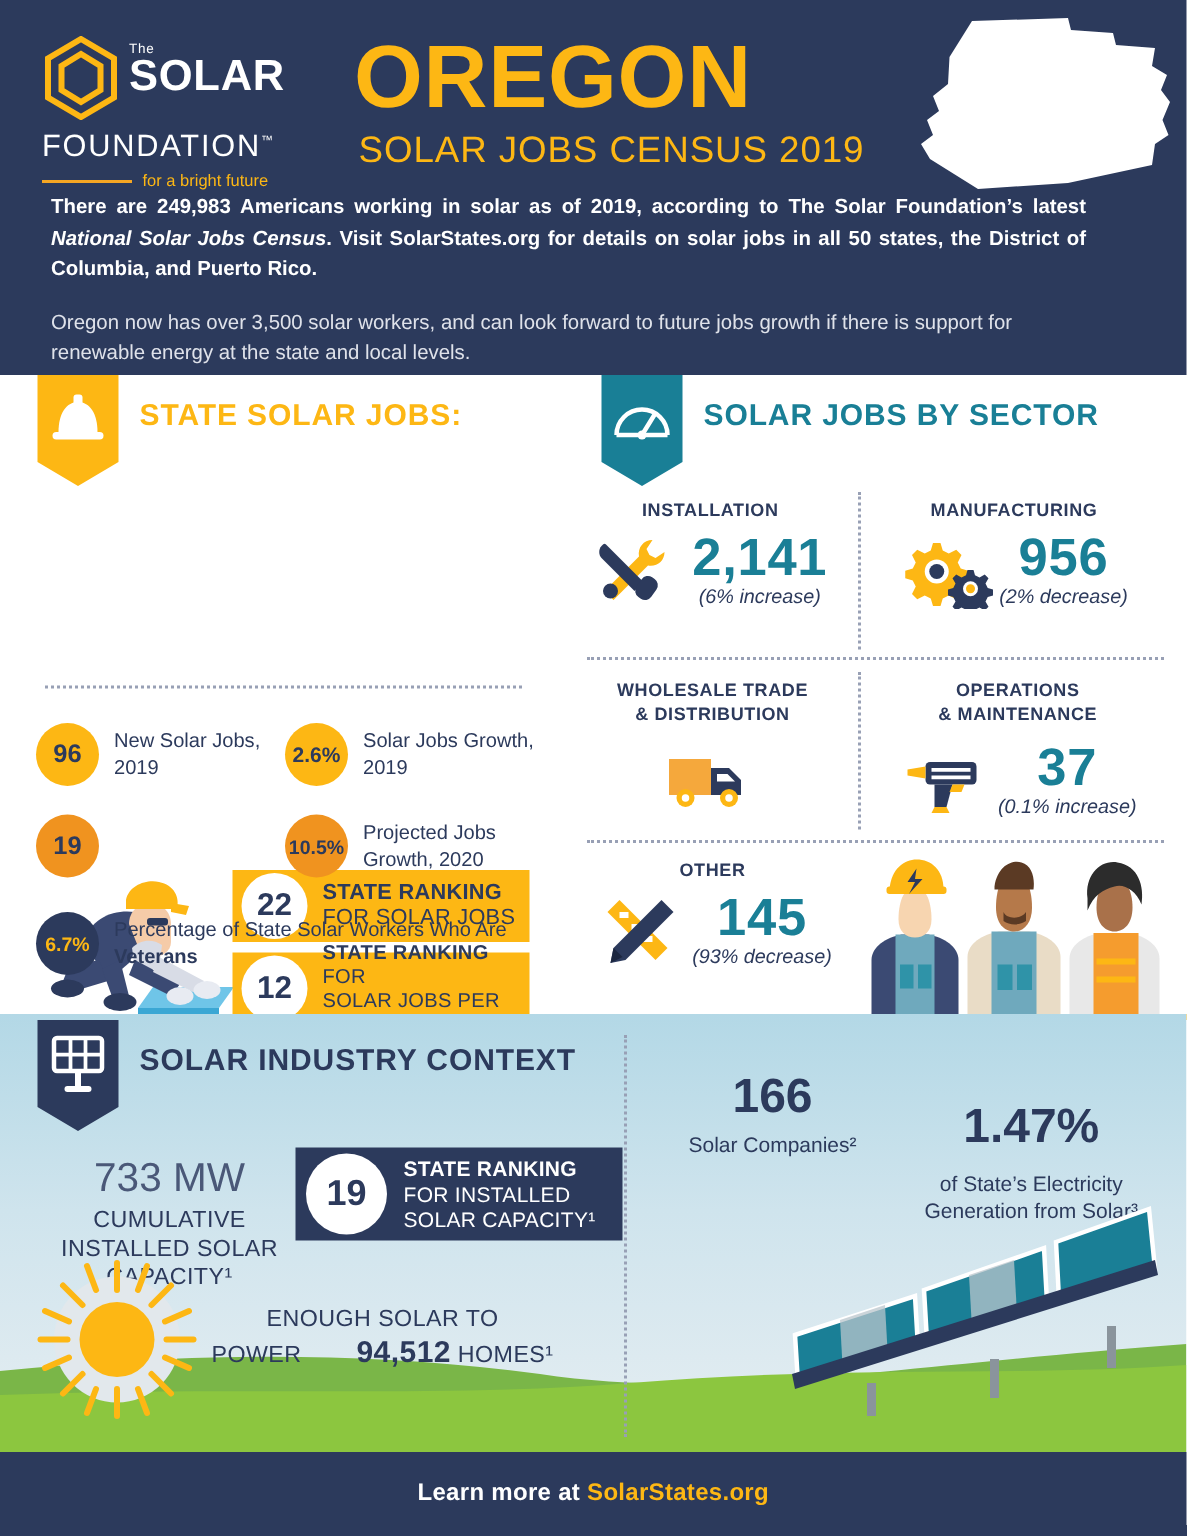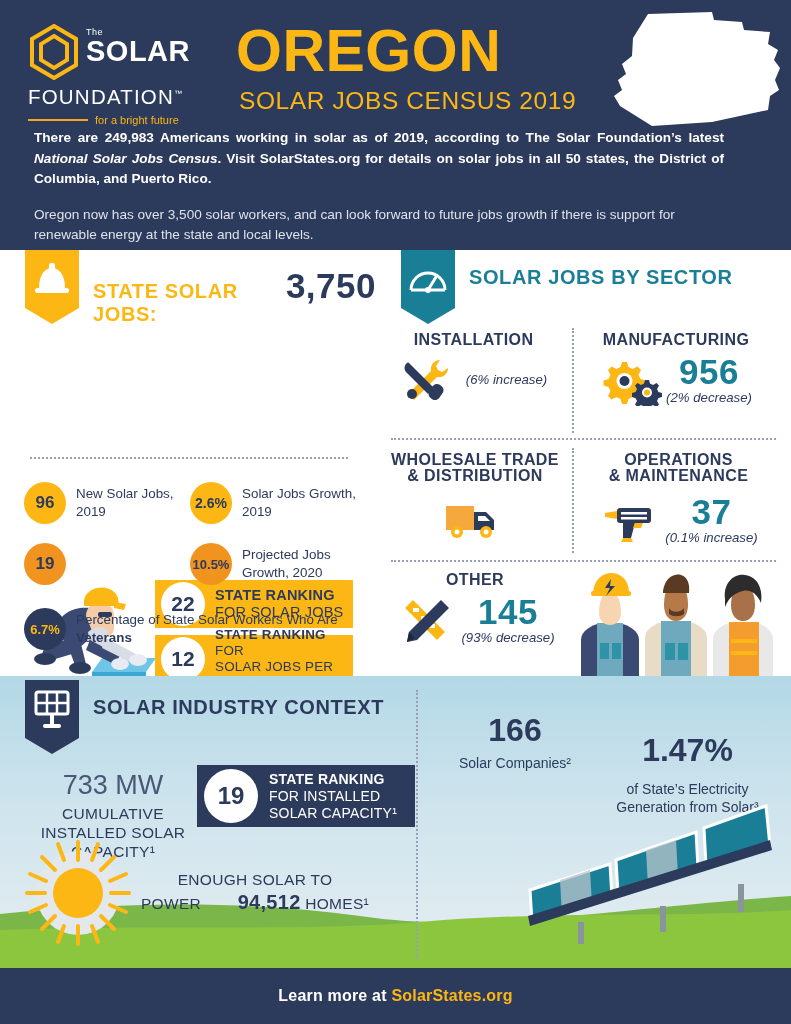--- a/index.html
+++ b/index.html
@@ -68,21 +68,21 @@
 
   .stat-item { position:absolute; display:flex; align-items:flex-start; }
   .stat-bubble { border-radius:50%; display:flex; align-items:center; justify-content:center;
                  font-weight:800; flex-shrink:0; }
   .stat-label { color:#2c3a5c; font-size:13.4px; line-height:17.5px; margin-left:10px; padding-top:3px;}
   .stat-label b { font-weight:700; }
 
   
   .right-col { position:absolute; left:376px; top:250px; width:415px; height:426px; background:#fff; }
   .sector { position:absolute; text-align:center; }
-  .sector-name { color:#2c3a5c; font-size:16px; font-weight:800; letter-spacing:.4px; line-height:16px; }
+  .sector-name { color:#2c3a5c; font-size:12px; font-weight:800; letter-spacing:.4px; line-height:16px; }
   .sector-row { display:flex; align-items:center; justify-content:center; margin-top:6px; }
   .sector-val { color:#1a7f96; font-size:35px; font-weight:800; line-height:36px; letter-spacing:.5px;}
   .sector-chg { color:#2c3a5c; font-size:13.2px; font-style:italic; line-height:16px; }
   .sector-icon { width:62px; height:52px; flex:0 0 62px; margin-right:4px; }
 
   
   .ctx { position:absolute; left:0; top:676px; width:791px; height:292px; overflow:hidden; }
   .ctx-bg { position:absolute; inset:0; background: linear-gradient(180deg,#b3d8e6 0%, #cfe4ed 45%, #e6eef2 100%); }
   .ctx-rule { position:absolute; left:0; top:676px; width:791px; height:4px; background:#fdb714; }
   .ctx-cap { position:absolute; text-align:center; }
@@ -160,21 +160,20 @@
           <svg viewBox="0 0 54 58" width="54" height="58">
             <path d="M14,38 C14,26 19,18 27,18 C35,18 40,26 40,38 Z" fill="#ffffff"></path>
             <rect x="24" y="13" width="6" height="8" rx="2" fill="#ffffff"></rect>
             <rect x="10" y="38" width="34" height="5" rx="2.5" fill="#ffffff"></rect>
           </svg>
         </div>
         <div class="point" style="border-top:16px solid #fdb714;"></div>
       </div>
       <div class="banner-label" style="color:#fdb714; display:flex; align-items:baseline;">
         <span>STATE SOLAR JOBS:</span>
-        <span class="jobs-num" style="margin-left:14px;">3,750</span>
       </div>
     </div>
 
     <svg style="position:absolute; left:28px; top:330px; width:145px; height:115px;" viewBox="0 0 145 115">
       <path d="M64,92 L118,92 L128,78 L74,78 Z" fill="#6fc5e8"></path>
       <path d="M64,92 L118,92 L118,97 L64,97 Z" fill="#3ba7d4"></path>
       <path d="M28,48 C32,32 48,26 62,28 L70,38 L58,62 L44,74 Z" fill="#3b4a73"></path>
       <path d="M44,74 L24,80 L14,74 L18,64 L38,60 Z" fill="#3b4a73"></path>
       <ellipse cx="17" cy="79" rx="11" ry="6" fill="#2c3a5c"></ellipse>
       <path d="M52,60 L58,84 L48,88 L40,66 Z" fill="#3b4a73"></path>
@@ -253,20 +252,21 @@
     <div class="sector" style="left:10px; top:82px; width:175px;">
       <div class="sector-name">INSTALLATION</div>
       <div class="sector-row">
         <svg class="sector-icon" viewBox="0 0 62 52">
           <path d="M40,6 C34,6 30,11 31,17 L14,34 L8,40 L14,46 L20,40 L37,23 C43,24 48,20 48,14 L42,18 L38,16 L36,12 Z" fill="#fdb714"></path>
           <path d="M10,10 L34,34 L28,40 L6,18 C4,16 4,12 6,10 C8,8 8,8 10,10 Z" fill="#2c3a5c"></path>
           <circle cx="12" cy="40" r="5" fill="#2c3a5c"></circle>
           <rect x="30" y="30" width="12" height="16" rx="5" fill="#2c3a5c" transform="rotate(35 36 38)"></rect>
         </svg>
         <div>
+          <div class="sector-val">2,141</div>
           <div class="sector-chg">(6% increase)</div>
         </div>
       </div>
     </div>
 
     <div class="sector" style="left:200px; top:82px; width:200px;">
       <div class="sector-name">MANUFACTURING</div>
       <div class="sector-row">
         <svg class="sector-icon" viewBox="0 0 62 52">
           <path d="M22,8 l5,0 l1.5,5 l4,2 l5,-2.5 l3.5,3.5 l-2.5,5 l2,4 l5,1.5 l0,5 l-5,1.5 l-2,4 l2.5,5 l-3.5,3.5 l-5,-2.5 l-4,2 l-1.5,5 l-5,0 l-1.5,-5 l-4,-2 l-5,2.5 l-3.5,-3.5 l2.5,-5 l-2,-4 l-5,-1.5 l0,-5 l5,-1.5 l2,-4 l-2.5,-5 l3.5,-3.5 l5,2.5 l4,-2 Z" fill="#fdb714"></path>

